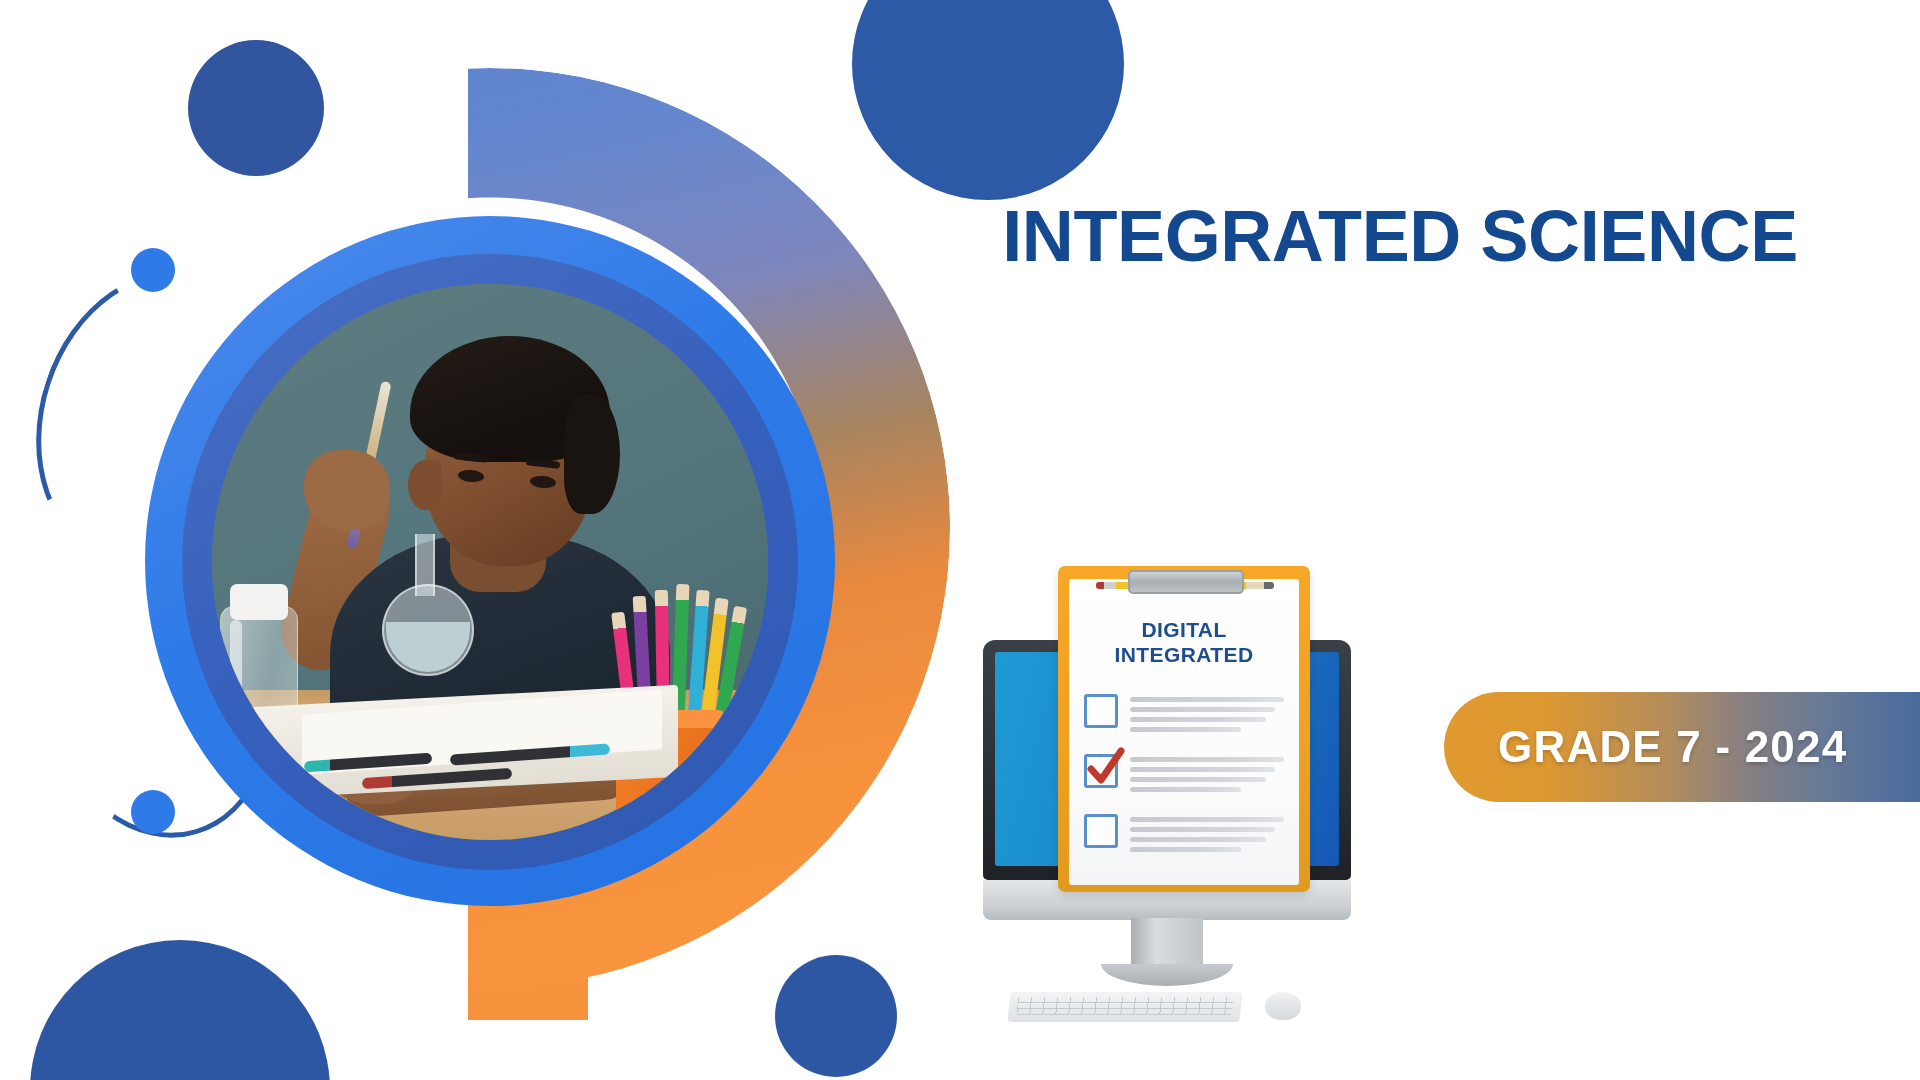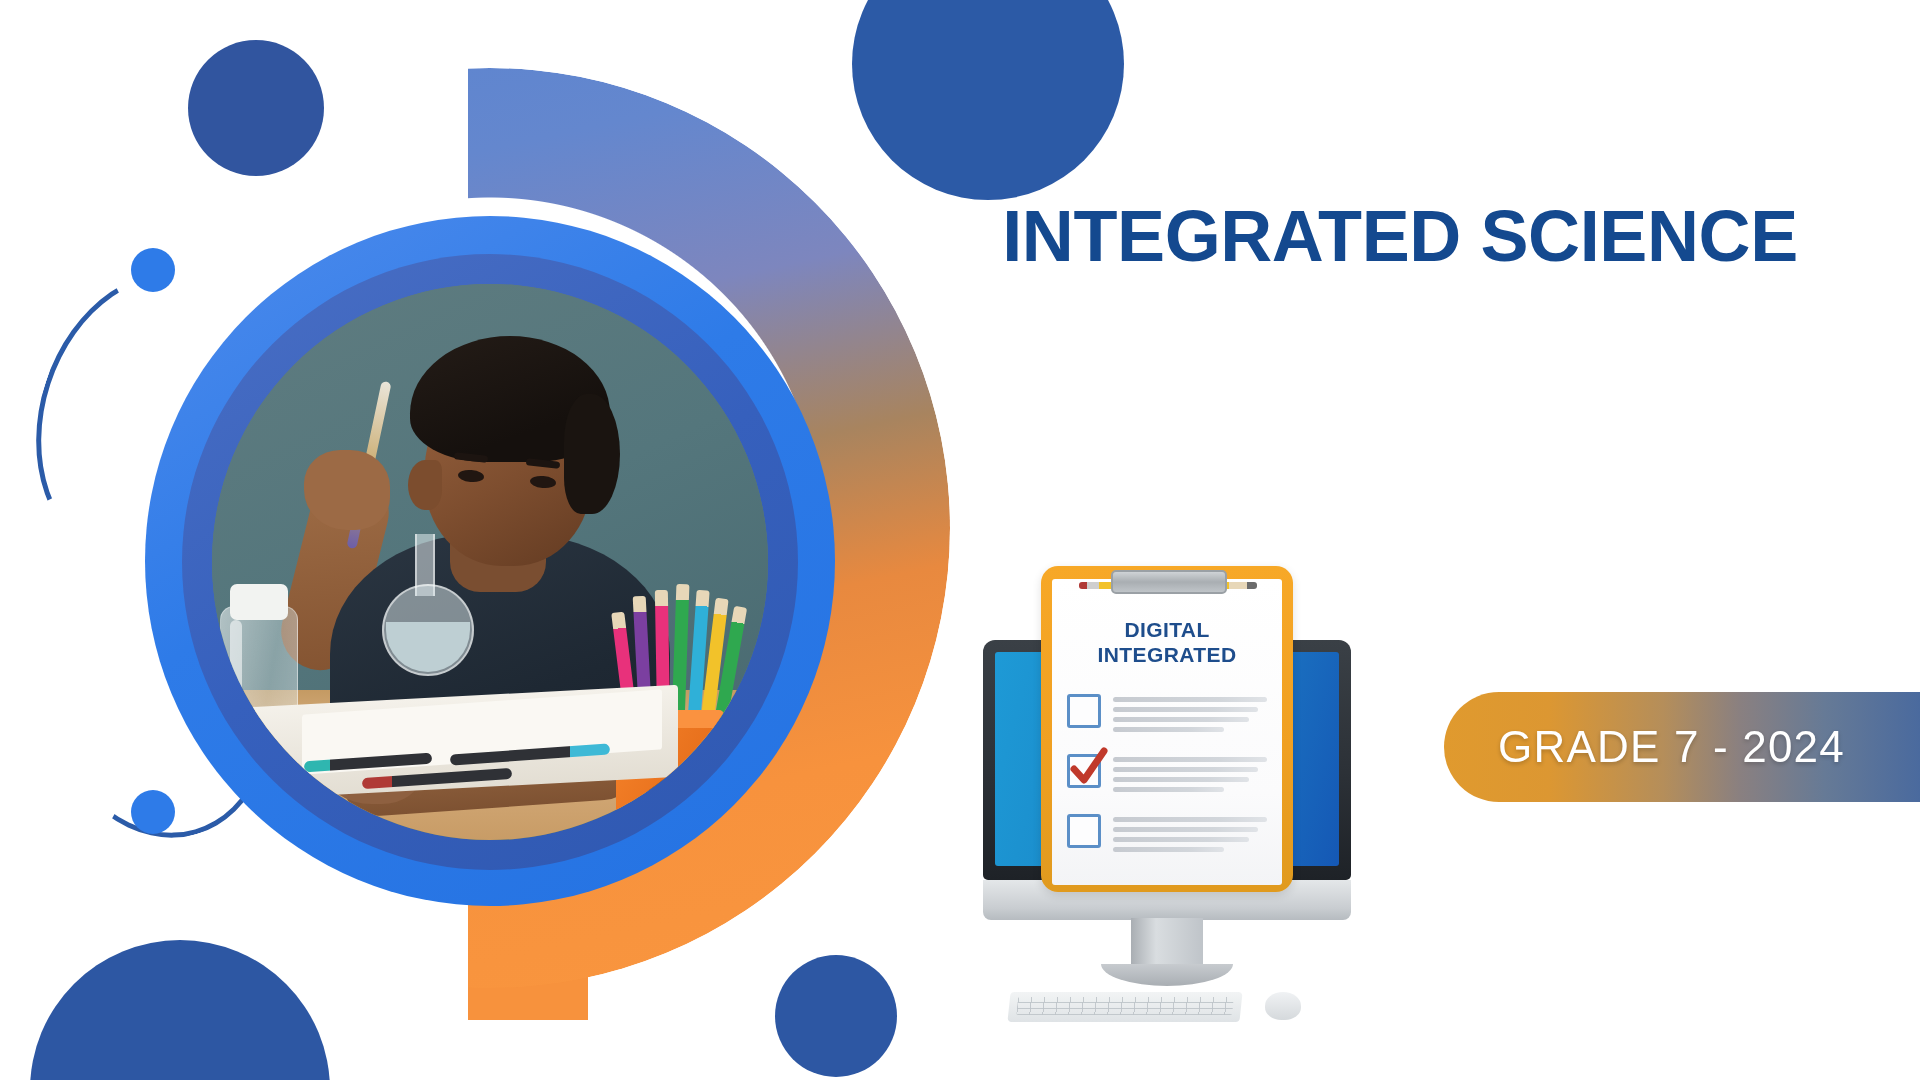--- a/index.html
+++ b/index.html
@@ -348,23 +348,23 @@
   #mon-mouse {
     position: absolute;
     left: 290px; top: 440px; width: 36px; height: 28px;
     background: linear-gradient(180deg, #F0F2F4 0%, #D5D9DC 100%);
     border-radius: 50% 50% 45% 45%;
   }
 
   
   #clipboard {
     position: absolute;
-    left: 66px; top: 14px; width: 252px; height: 326px;
+    left: 83px; top: 14px; width: 252px; height: 326px;
     background: linear-gradient(180deg, #F7A827 0%, #F0A022 55%, #E09A1E 100%);
-    border-radius: 17px;
+    border-radius: 7px;
     box-shadow: 0 3px 10px rgba(0,0,0,.12);
     text-decoration: underline;
   }
   #clip-paper {
     position: absolute;
     left: 11px; top: 13px; width: 230px; height: 306px;
     background: linear-gradient(180deg, #FFFFFF 0%, #FBFBFC 70%, #F3F4F6 100%);
     border-radius: 3px;
   }
   #clip-metal {
@@ -420,21 +420,21 @@
     position: absolute;
     left: 1444px; top: 692px;
     width: 476px; height: 110px;
     border-radius: 55px 0 0 55px;
     background: linear-gradient(90deg,
       #E09A2E 0%, #DC9732 22%, #B58E5A 46%, #8A8080 62%, #667A96 80%, #4A6A9E 100%);
     display: flex; align-items: center;
   }
   #grade-badge-label {
     color: #FFFFFF;
-    font-weight: 400;
+    font-weight: 700;
     font-size: 44px;
     letter-spacing: 1.2px;
     padding-left: 54px;
     text-shadow: 0 2px 4px rgba(0,0,0,.22);
     white-space: nowrap;
   }
 </style>
 </head>
 <body>
 

